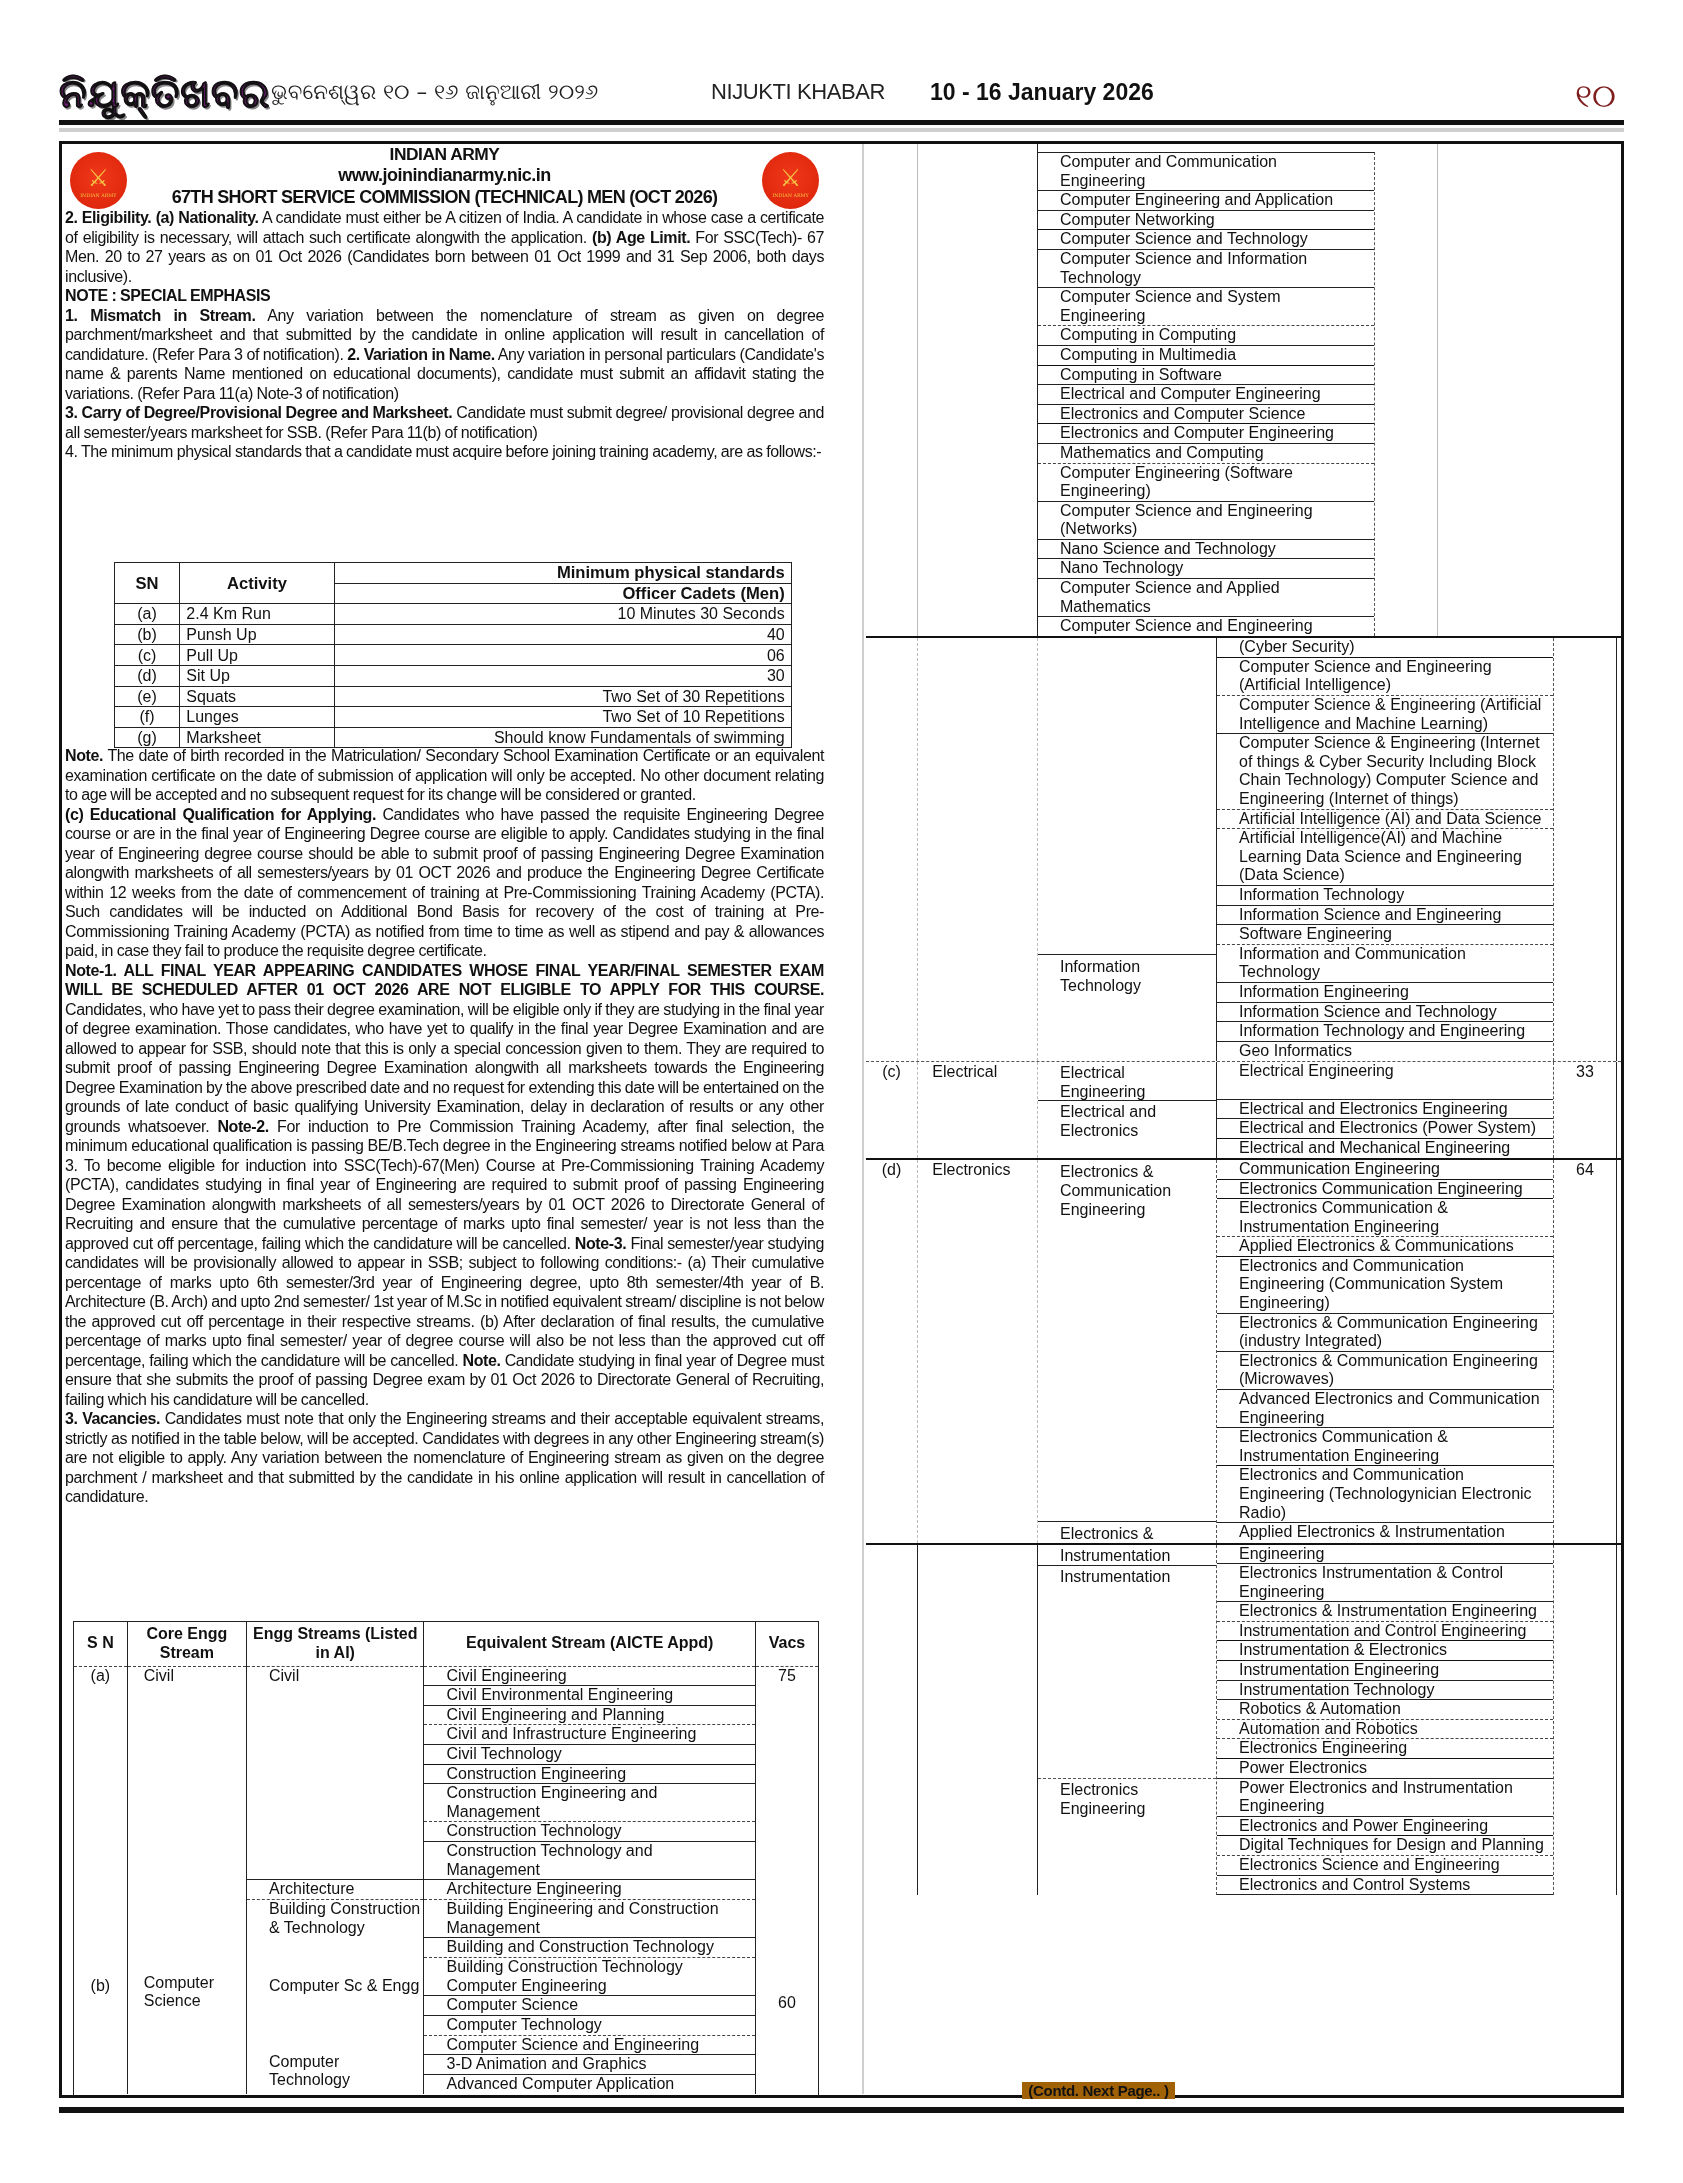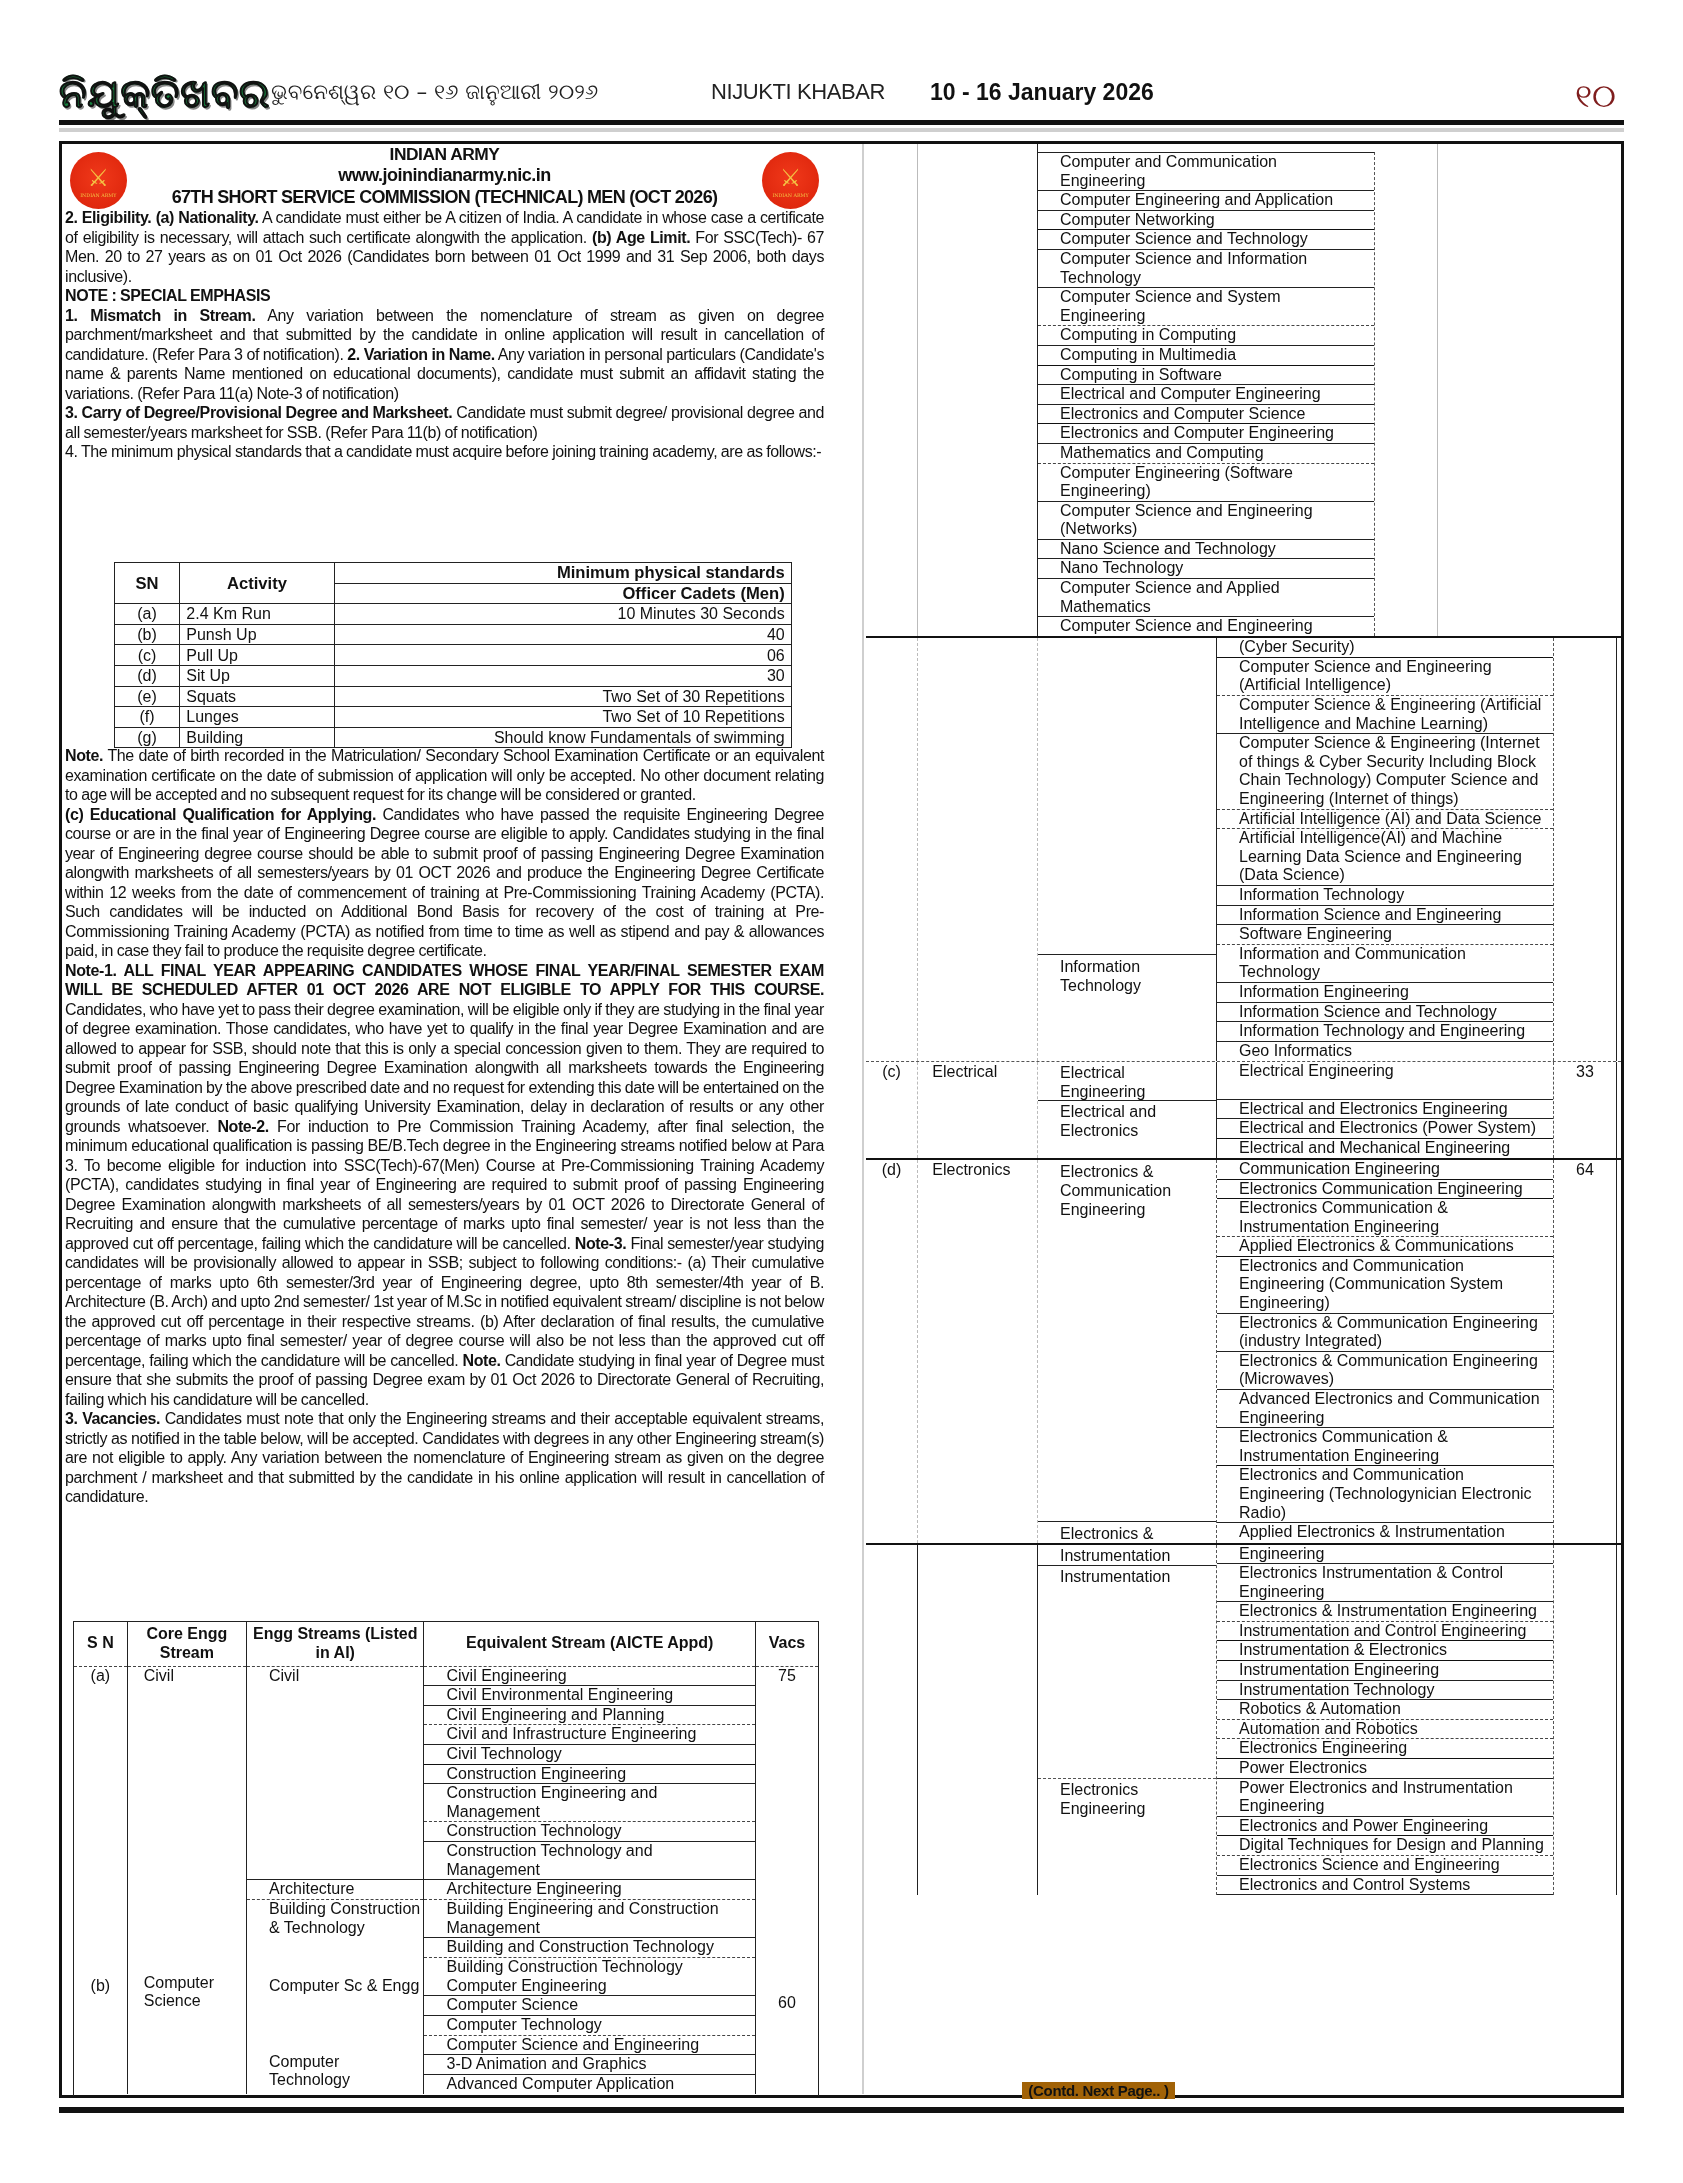--- a/index.html
+++ b/index.html
@@ -1,21 +1,21 @@
 <!DOCTYPE html>
 <html style="font-size:12.7px"><head>
 <meta charset="utf-8">
 <style>
   * { box-sizing: border-box; margin: 0; padding: 0; }
   html, body { width: 1683px; height: 2183px; background: #ffffff; overflow: hidden; }
   body { position: relative; font-family: "Liberation Sans", "DejaVu Sans", sans-serif; color: #111; }
 
   
   .masthead { position: absolute; left: 59px; top: 73px; width: 1565px; height: 48px; }
-  .masthead .logo { position: absolute; left: 0; top: -3.2px; font-family: "DejaVu Sans", sans-serif; font-weight: bold; font-size: 40px; letter-spacing: 0.8px; color: #15803d; -webkit-text-stroke: 0.8px #111; text-shadow: 1.6px 1.6px 0 #888; }
+  .masthead .logo { position: absolute; left: 0; top: -3.2px; font-family: "DejaVu Sans", sans-serif; font-weight: bold; font-size: 40px; letter-spacing: 0.8px; color: #701a75; -webkit-text-stroke: 0.8px #111; text-shadow: 1.6px 1.6px 0 #888; }
   .masthead .odia-date { position: absolute; left: 212px; top: 6.3px; font-family: "DejaVu Sans", sans-serif; font-size: 21.4px; color: #222; }
   .masthead .pub-name { position: absolute; left: 652px; top: 6.3px; font-size: 22px; color: #222; letter-spacing: -0.4px; }
   .masthead .pub-date { position: absolute; left: 871px; top: 5.5px; font-size: 23px; font-weight: bold; color: #111; }
   .masthead .page-no { position: absolute; right: 8px; top: 3.2px; font-family: "DejaVu Sans", sans-serif; font-size: 33px; color: #7f1d1d; }
   .rule-thick-top { position: absolute; left: 59px; top: 120px; width: 1565px; height: 4.8px; background: #111; }
   .rule-light-top { position: absolute; left: 59px; top: 128px; width: 1565px; height: 4px; background: #cfcfcf; }
 
   
   .frame { position: absolute; left: 59px; top: 141px; width: 1565px; height: 1957px; border: 3.2px solid #111; }
   .col-divider { position: absolute; left: 862px; top: 144px; width: 1.6px; height: 1950px; background: #cfcfcf; }
@@ -159,21 +159,21 @@
             <td class="act">Squats</td>
             <td class="std">Two Set of 30 Repetitions</td>
           </tr>
       <tr>
             <td class="sn">(f)</td>
             <td class="act">Lunges</td>
             <td class="std">Two Set of 10 Repetitions</td>
           </tr>
       <tr>
             <td class="sn">(g)</td>
-            <td class="act">Building</td>
+            <td class="act">Marksheet</td>
             <td class="std">Should know Fundamentals of swimming</td>
           </tr>
     </tbody>
       </table>
   </div>
 
   <div class="note-block body-text">
     <p><b>Note.</b><span> The date of birth recorded in the Matriculation/ Secondary School Examination Certificate or an equivalent examination certificate on the date of submission of application will only be accepted. No other document relating to age will be accepted and no subsequent request for its change will be considered or granted.</span></p>
     <p><b>(c) Educational Qualification for Applying.</b><span> Candidates who have passed the requisite Engineering Degree course or are in the final year of Engineering Degree course are eligible to apply. Candidates studying in the final year of Engineering degree course should be able to submit proof of passing Engineering Degree Examination alongwith marksheets of all semesters/years by 01 OCT 2026 and produce the Engineering Degree Certificate within 12 weeks from the date of commencement of training at Pre-Commissioning Training Academy (PCTA). Such candidates will be inducted on Additional Bond Basis for recovery of the cost of training at Pre-Commissioning Training Academy (PCTA) as notified from time to time as well as stipend and pay &amp; allowances paid, in case they fail to produce the requisite degree certificate.</span></p>
     <p><b>Note-1. ALL FINAL YEAR APPEARING CANDIDATES WHOSE FINAL YEAR/FINAL SEMESTER EXAM WILL BE SCHEDULED AFTER 01 OCT 2026 ARE NOT ELIGIBLE TO APPLY FOR THIS COURSE.</b><span> Candidates, who have yet to pass their degree examination, will be eligible only if they are studying in the final year of degree examination. Those candidates, who have yet to qualify in the final year Degree Examination and are allowed to appear for SSB, should note that this is only a special concession given to them. They are required to submit proof of passing Engineering Degree Examination alongwith all marksheets towards the Engineering Degree Examination by the above prescribed date and no request for extending this date will be entertained on the grounds of late conduct of basic qualifying University Examination, delay in declaration of results or any other grounds whatsoever. </span><b>Note-2.</b><span> For induction to Pre Commission Training Academy, after final selection, the minimum educational qualification is passing BE/B.Tech degree in the Engineering streams notified below at Para 3. To become eligible for induction into SSC(Tech)-67(Men) Course at Pre-Commissioning Training Academy (PCTA), candidates studying in final year of Engineering are required to submit proof of passing Engineering Degree Examination alongwith marksheets of all semesters/years by 01 OCT 2026 to Directorate General of Recruiting and ensure that the cumulative percentage of marks upto final semester/ year is not less than the approved cut off percentage, failing which the candidature will be cancelled. </span><b>Note-3.</b><span> Final semester/year studying candidates will be provisionally allowed to appear in SSB; subject to following conditions:- (a) Their cumulative percentage of marks upto 6th semester/3rd year of Engineering degree, upto 8th semester/4th year of B. Architecture (B. Arch) and upto 2nd semester/ 1st year of M.Sc in notified equivalent stream/ discipline is not below the approved cut off percentage in their respective streams. (b) After declaration of final results, the cumulative percentage of marks upto final semester/ year of degree course will also be not less than the approved cut off percentage, failing which the candidature will be cancelled. </span><b>Note.</b><span> Candidate studying in final year of Degree must ensure that she submits the proof of passing Degree exam by 01 Oct 2026 to Directorate General of Recruiting, failing which his candidature will be cancelled.</span></p>

